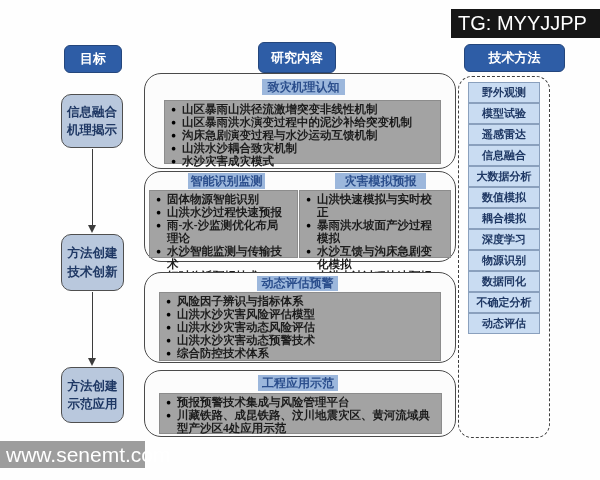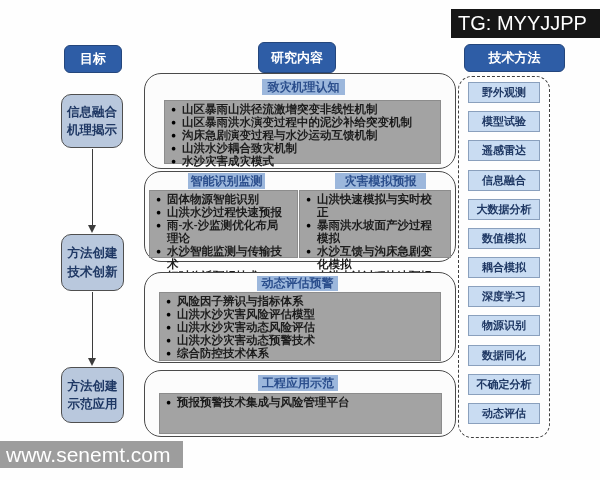--- a/index.html
+++ b/index.html
@@ -12,21 +12,21 @@
   .stage{position:relative;width:600px;height:480px;background:#fefefe;overflow:hidden;
          font-family:"Liberation Serif","DejaVu Serif",serif;}
   .abs{position:absolute;}
 
   
   .tg-badge{left:451px;top:9px;width:149px;height:29px;background:var(--badge-bg);
             color:#fff;font-family:"Liberation Sans","DejaVu Sans",sans-serif;
             font-size:20px;line-height:29px;padding-left:7px;box-sizing:border-box;}
 
   
-  .watermark{left:0;top:441px;width:183px;height:27px;background:var(--watermark-bg);
+  .watermark{left:0;top:441px;width:145px;height:27px;background:var(--watermark-bg);
              color:#fff;font-family:"Liberation Sans","DejaVu Sans",sans-serif;
              font-size:21px;line-height:27px;padding-left:6px;box-sizing:border-box;}
 
   
   .col-header{background:var(--header-blue);border:1px solid var(--header-border);
               border-radius:6px;color:#fff;font-size:13px;font-weight:600;
               display:flex;align-items:center;justify-content:center;box-sizing:border-box;}
   .hdr-goal{left:64px;top:45px;width:58px;height:28px;}
   .hdr-research{left:258px;top:42px;width:78px;height:31px;}
   .hdr-methods{left:464px;top:44px;width:101px;height:28px;}
@@ -79,21 +79,21 @@
                 color:#1c1c1c;line-height:12.9px;letter-spacing:0;}
   ul.bullets li::before{content:"\25CF";position:absolute;left:0;top:0;
                         font-size:8.5px;color:#000;}
   .in2a li,.in2b li{line-height:13.5px;}
   .in4 li{line-height:13px;}
 
   
   .tech-wrap{left:458px;top:76px;width:92px;height:362px;border:1.6px dashed #3f3f3f;
              border-radius:14px;box-sizing:border-box;}
   ul.tech-list{list-style:none;margin:0;padding:5px 0;height:352px;box-sizing:border-box;
-               display:flex;flex-direction:column;justify-content:space-between;
+               display:flex;flex-direction:column;
                align-items:center;}
   ul.tech-list li{width:72px;height:21px;background:var(--tech-box);
                   border:1px solid var(--tech-border);box-sizing:border-box;
                   color:var(--dark-text);font-size:11px;font-weight:700;
                   text-align:center;line-height:19px;}
 </style>
 </head>
 <body>
 
 <div class="stage">
@@ -169,20 +169,21 @@
           <li>综合防控技术体系</li>
         </ul>
     </div>
   </div>
 
   <div class="abs section sec4">
     <div class="sec-label lbl4">工程应用示范</div>
     <div class="inner in4">
       <ul class="bullets">
           <li>预报预警技术集成与风险管理平台</li>
+          <li>川藏铁路、成昆铁路、汶川地震灾区、黄河流域典型产沙区4处应用示范</li>
         </ul>
     </div>
   </div>
 
   <div class="abs tech-wrap">
     <ul class="tech-list">
         <li>野外观测</li>
         <li>模型试验</li>
         <li>遥感雷达</li>
         <li>信息融合</li>

